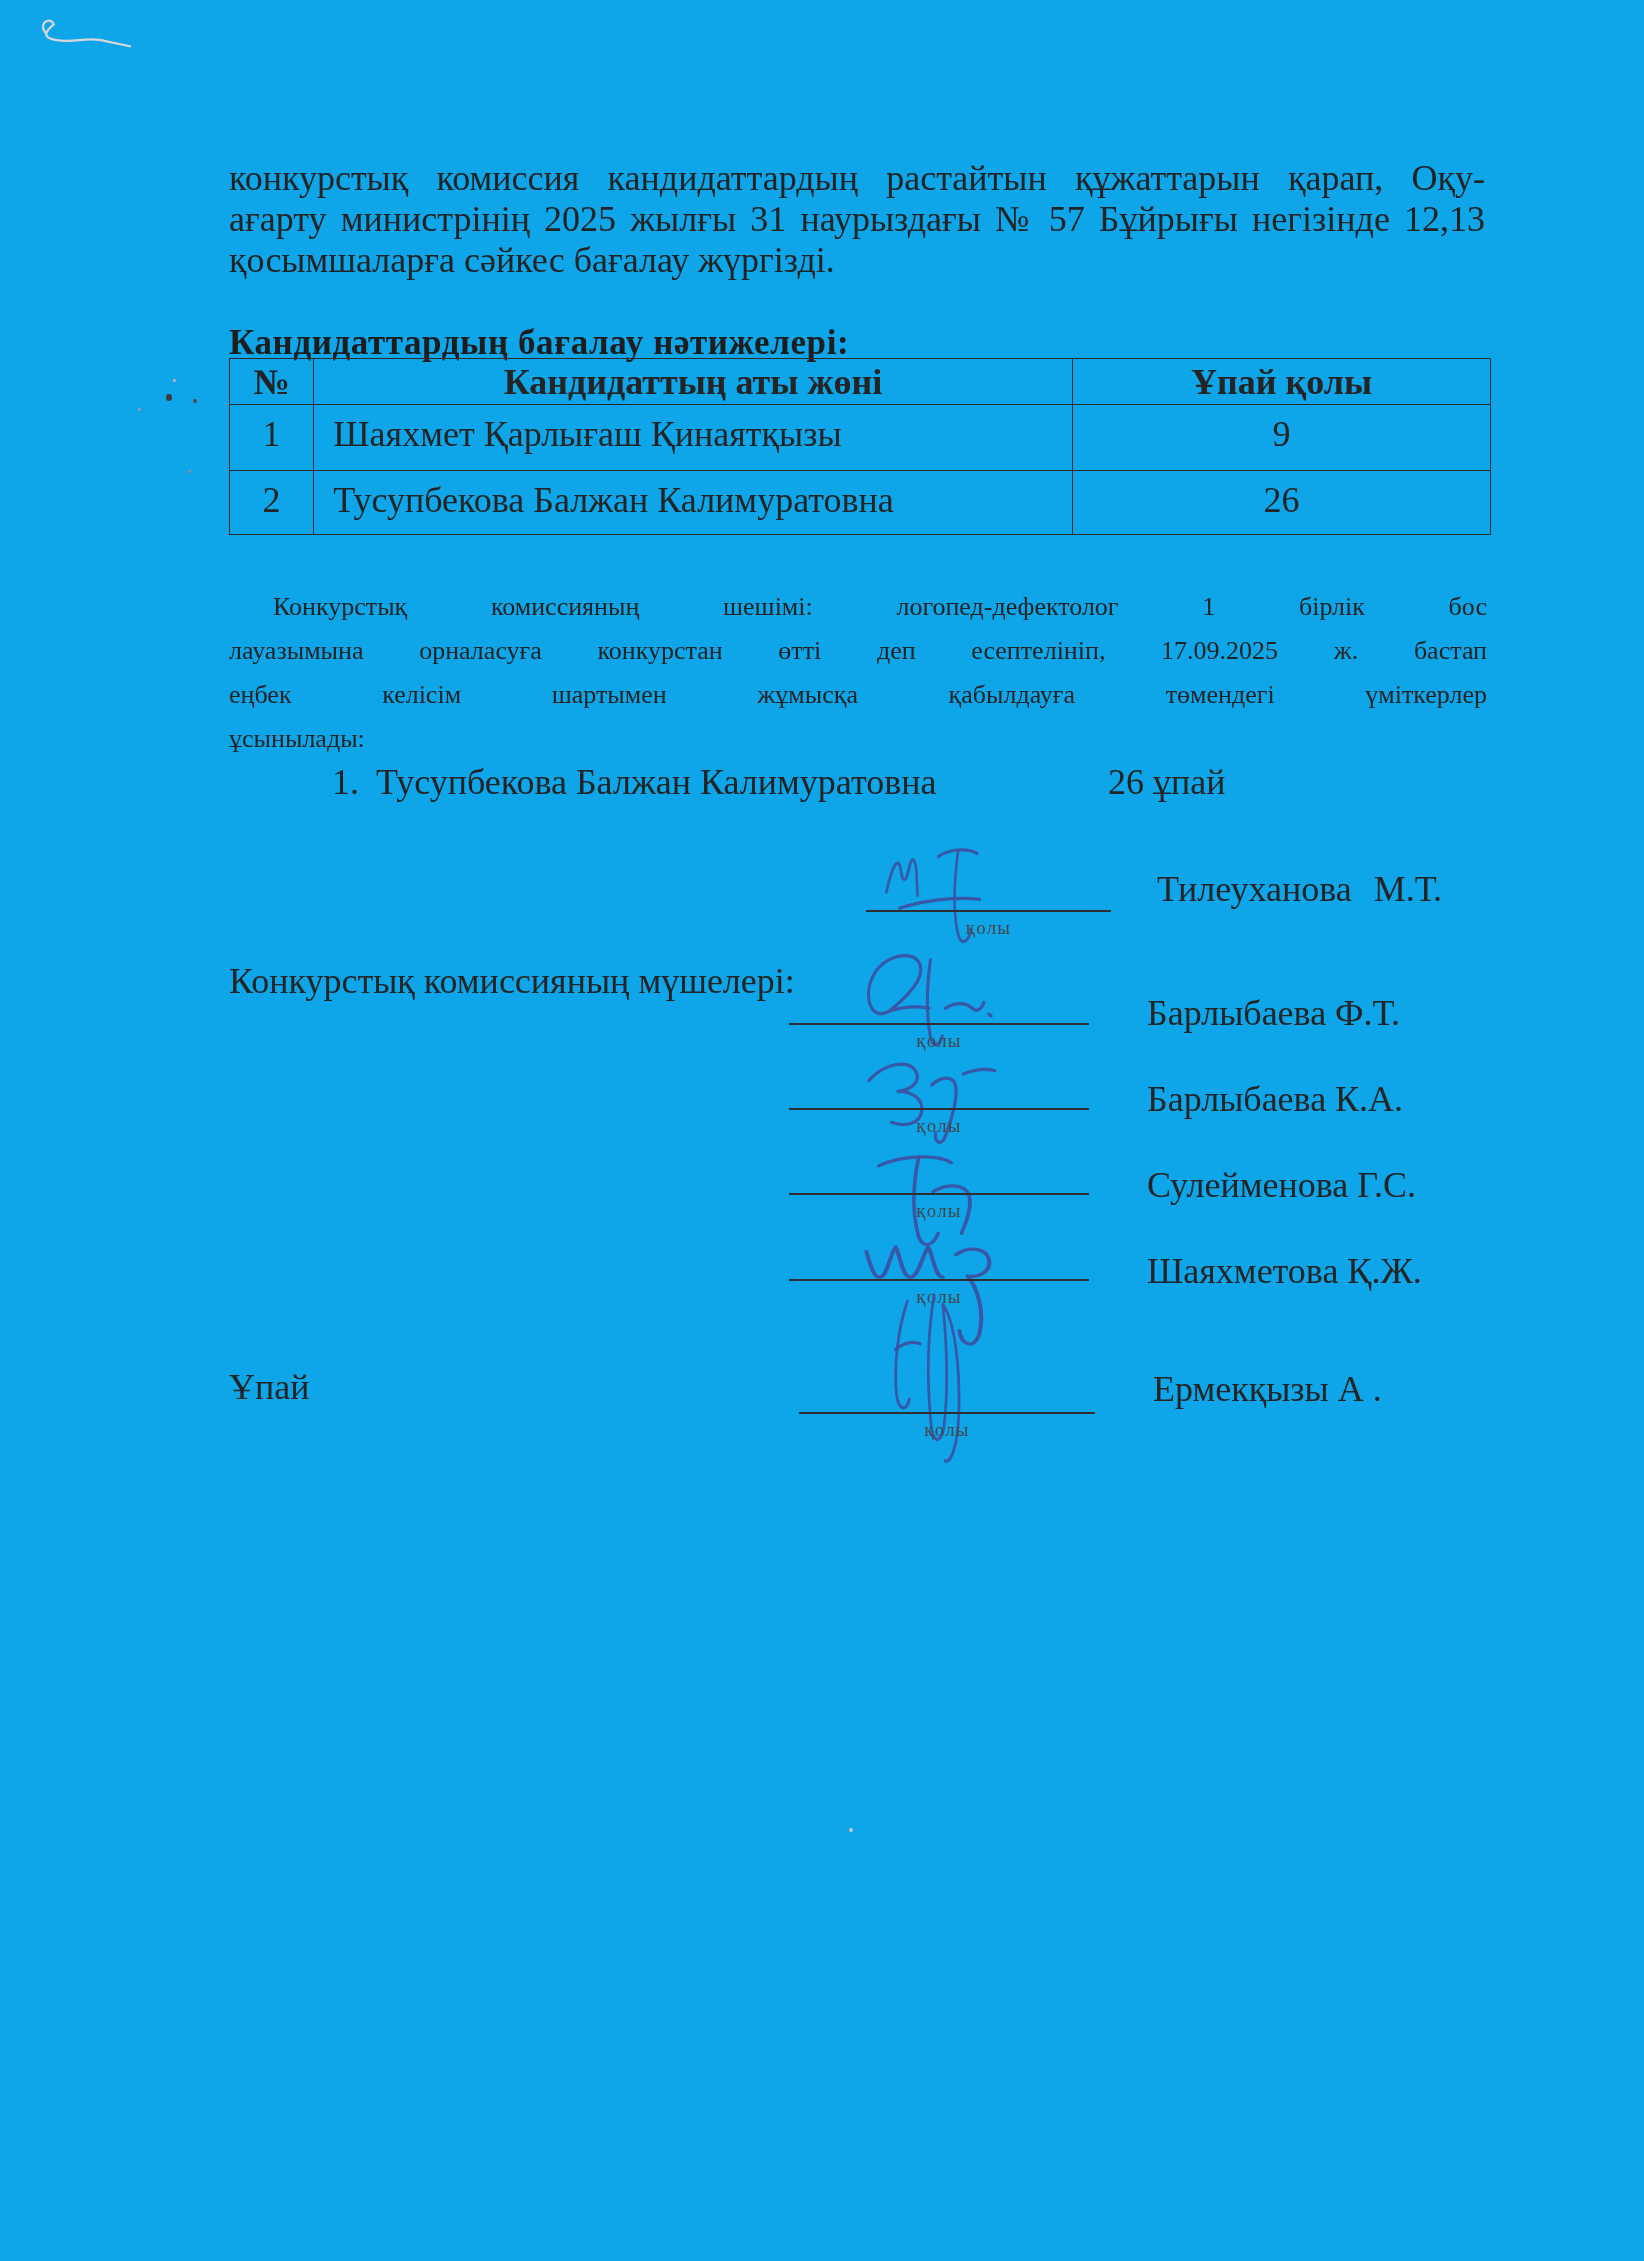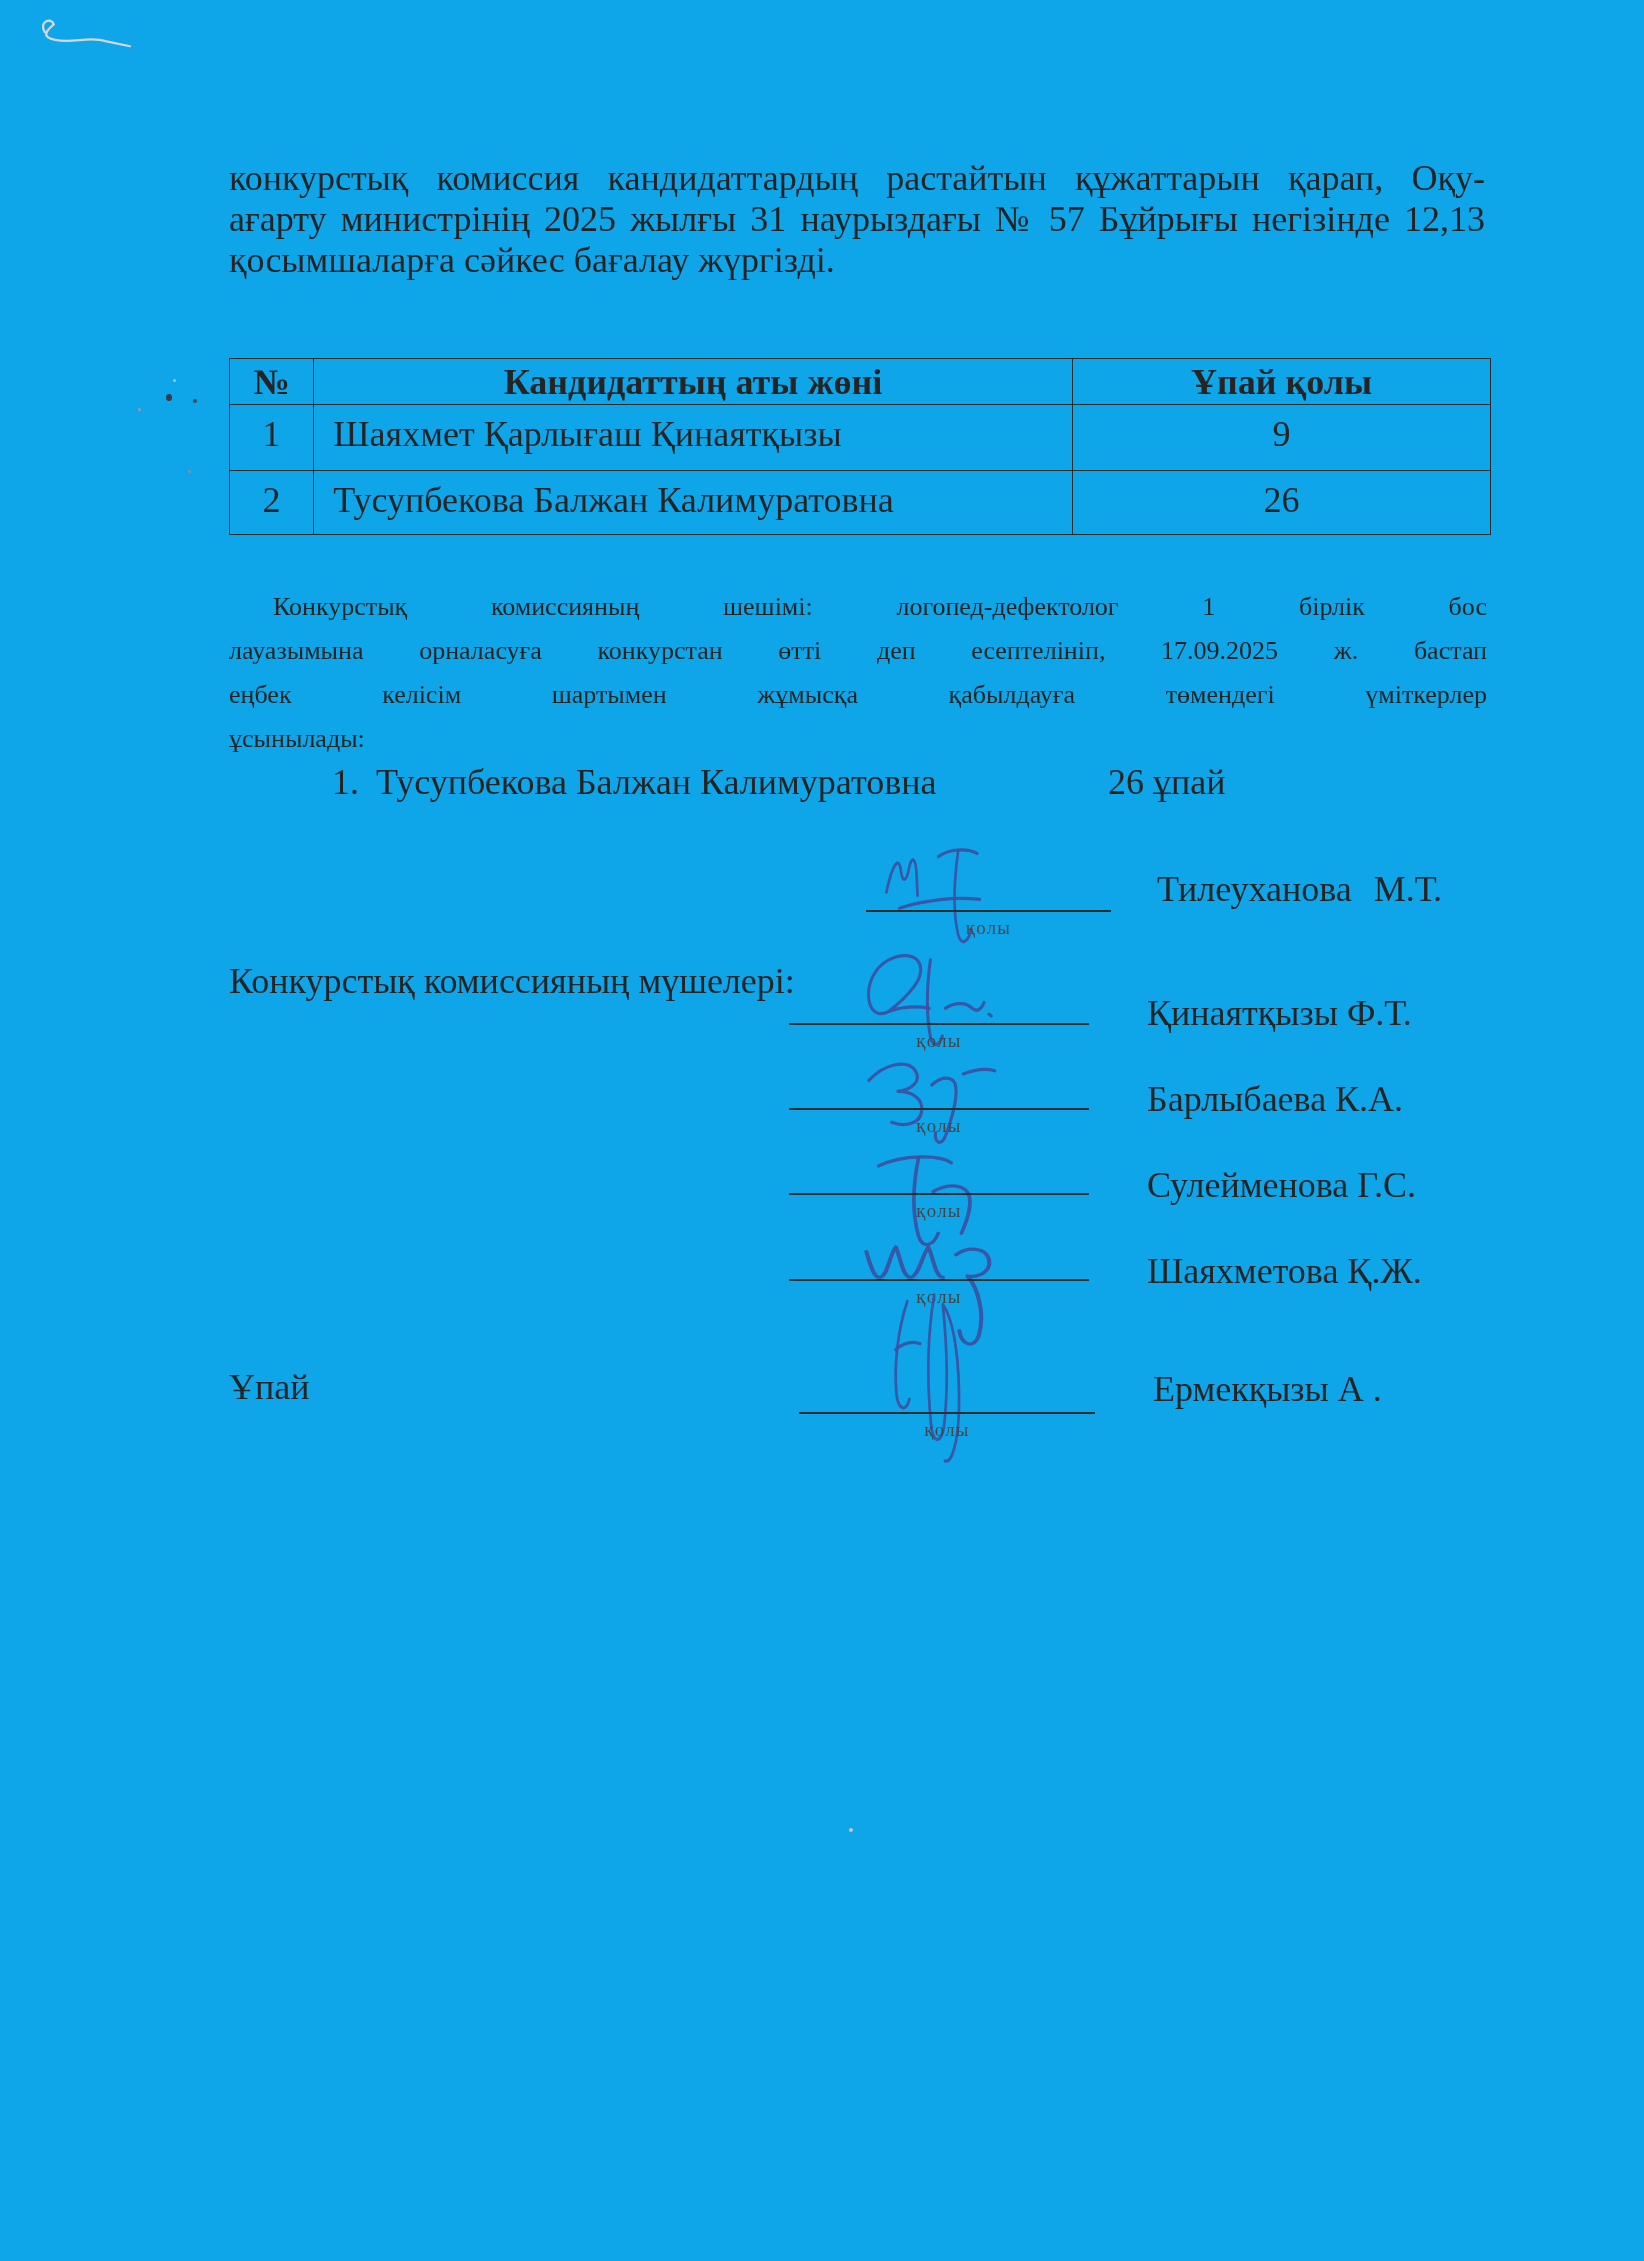--- a/index.html
+++ b/index.html
@@ -51,20 +51,21 @@
   <span class="speck" style="left:173px;top:379px;width:2.6px;height:2.6px;background:#b5b5bc;"></span>
   <span class="speck" style="left:188px;top:470px;width:3.2px;height:3.2px;background:#8f8f96;"></span>
   <span class="speck" style="left:849px;top:1828px;width:3.9px;height:3.9px;background:#c7c7cc;"></span>
 
   <div class="abs body-text jpar" style="left:229px;top:158px;">
     <div class="jline">конкурстық комиссия кандидаттардың растайтын құжаттарын қарап, Оқу-</div>
     <div class="jline">ағарту министрінің 2025 жылғы 31 наурыздағы № 57 Бұйрығы негізінде 12,13</div>
     <div class="plainline">қосымшаларға сәйкес бағалау жүргізді.</div>
   </div>
 
+  <div class="abs heading" style="left:229px;top:323px;">Кандидаттардың бағалау нәтижелері:</div>
 
   <table class="results abs" style="left:229px;top:358px;width:1261px;">
     <colgroup>
       <col style="width:84px;">
         <col style="width:759px;">
         <col style="width:418px;">
     </colgroup>
     <tbody>
         <tr style="height:46px;">
       <th>№</th>
@@ -115,21 +116,21 @@
   <div class="sig-unit" style="left:789px;top:941px;width:300px;">
     <svg class="ink" style="left:52px;top:6.4px;width:155px;height:129px;" viewBox="0 0 260 200" preserveAspectRatio="none">
       <path d="M80,100 C40,120 30,45 80,20 C125,0 150,28 122,62 C104,84 82,98 80,100 C105,92 130,92 148,95"></path>
       <path d="M150,20 C144,60 142,100 150,140 C155,158 166,152 170,138"></path>
       <path d="M175,95 C192,85 210,86 220,95 C228,102 236,96 240,86"></path>
       <path d="M248,104 L252,107"></path>
     </svg>
     <div class="sig-rule"></div>
     <div class="sig-caption">қолы</div>
   </div>
-  <div class="abs sig-name" style="left:1147px;top:992px;">Қинаятқызы Ф.Т.</div>
+  <div class="abs sig-name" style="left:1147px;top:992px;">Барлыбаева Ф.Т.</div>
 
   <div class="sig-unit" style="left:789px;top:1026px;width:300px;">
     <svg class="ink" style="left:61px;top:19.3px;width:151px;height:116px;" viewBox="0 0 240 180" preserveAspectRatio="none">
       <path d="M30,55 C55,28 92,22 104,40 C114,56 98,70 76,72 C100,72 116,84 114,102 C112,122 88,128 66,120"></path>
       <path d="M130,62 C145,48 162,48 167,60 C172,76 164,108 152,140 C146,158 134,152 136,136"></path>
       <path d="M180,45 C198,38 216,36 230,40"></path>
     </svg>
     <div class="sig-rule"></div>
     <div class="sig-caption">қолы</div>
   </div>

